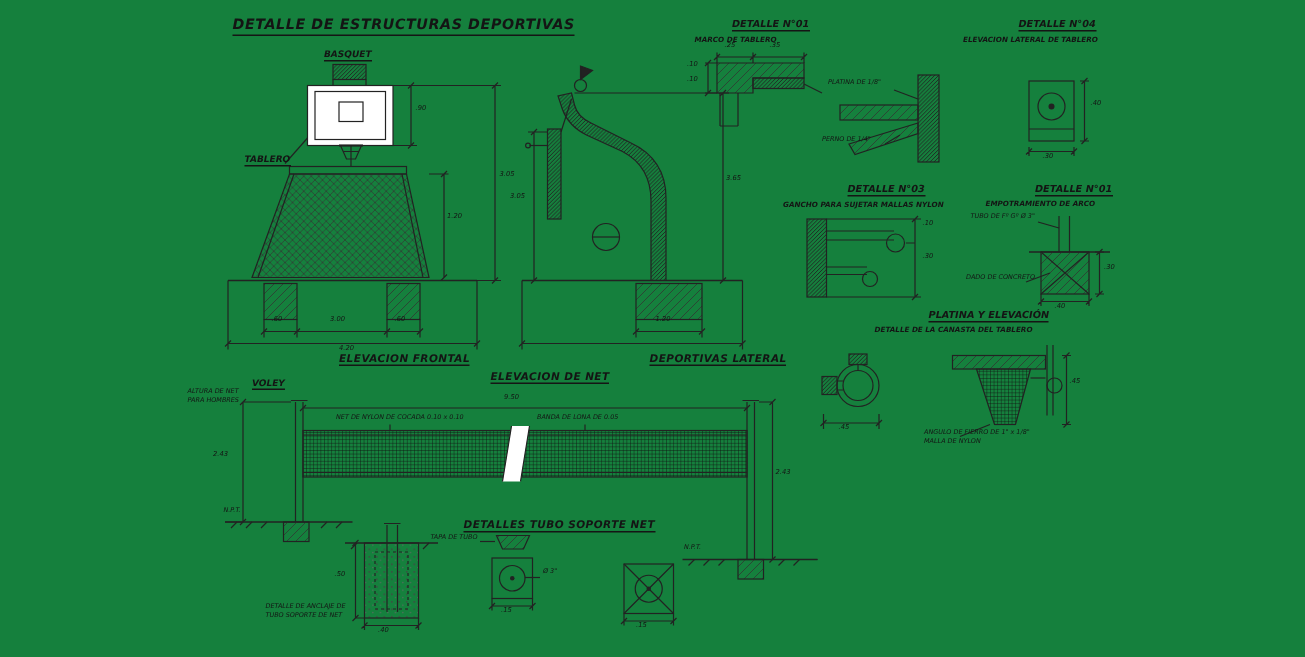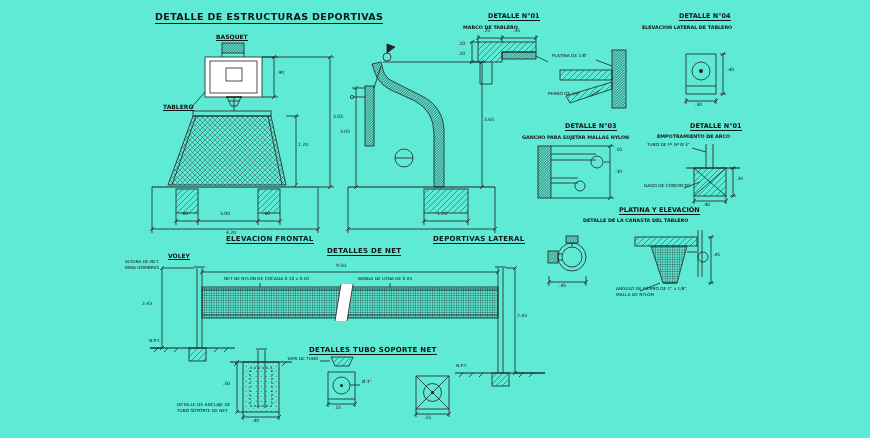--- a/index.html
+++ b/index.html
@@ -1,18 +1,18 @@
 <!DOCTYPE html>
 <html><head>
 <meta charset="utf-8">
 <style>
   * { margin:0; padding:0; box-sizing:border-box; }
   html,body { width:870px; height:438px; background:#ffffff; overflow:hidden;
     font-family:"DejaVu Sans", sans-serif; color:#151515; }
-  .stage { position:relative; width:870px; height:438px; background:#5eead4; }
+  .stage { position:relative; width:870px; height:438px; background:#15803d;font-style:italic; }
   svg.lines { position:absolute; left:0; top:0; }
   .lbl { position:absolute; white-space:nowrap; color:#141414; line-height:1.05; }
   .t-main { font-size:9.5px; font-weight:700; letter-spacing:.4px;
             border-bottom:1.2px solid #151515; padding-bottom:1px; }
   .t-cap  { font-size:7px;  font-weight:700; letter-spacing:.3px; border-bottom:1px solid #151515;margin-left:30px; }
   .t-sec  { font-size:6.5px; font-weight:700; border-bottom:1px solid #151515;margin-left:28px; }
   .t-sub  { font-size:4.8px; font-weight:700; }
   .t-head6{ font-size:6px;  font-weight:700; border-bottom:1px solid #151515; }
   .t-note { font-size:4.3px; }
   .t-dim  { font-size:4.5px; }
@@ -233,21 +233,21 @@
   <div class="lbl t-dim" style="left:736px; top:177px">.30</div>
 
   <div class="lbl t-sec" style="left:591px; top:207px">PLATINA Y ELEVACIÓN</div>
   <div class="lbl t-sub" style="left:583px; top:218px">DETALLE DE LA CANASTA DEL TABLERO</div>
   <div class="lbl t-note" style="left:616px; top:287px">ANGULO DE FIERRO DE 1" x 1/8"</div>
   <div class="lbl t-note" style="left:616px; top:293px">MALLA DE NYLON</div>
   <div class="lbl t-dim" style="left:559px; top:284px">.45</div>
   <div class="lbl t-dim" style="left:713px; top:253px">.45</div>
 
   <div class="lbl t-head6" style="left:168px; top:253px">VOLEY</div>
-  <div class="lbl t-cap" style="left:297px; top:248px">DETALLES DE NET</div>
+  <div class="lbl t-cap" style="left:297px; top:248px">ELEVACION DE NET</div>
   <div class="lbl t-note" style="left:125px; top:260px">ALTURA DE NET</div>
   <div class="lbl t-note" style="left:125px; top:266px">PARA HOMBRES</div>
   <div class="lbl t-note" style="left:224px; top:277px">NET DE NYLON DE COCADA 0.10 x 0.10</div>
   <div class="lbl t-note" style="left:358px; top:277px">BANDA DE LONA DE 0.05</div>
   <div class="lbl t-dim" style="left:336px; top:264px">9.50</div>
   <div class="lbl t-dim" style="left:142px; top:302px">2.43</div>
   <div class="lbl t-dim" style="left:517px; top:314px">2.43</div>
   <div class="lbl t-note" style="left:149px; top:339px">N.P.T.</div>
   <div class="lbl t-note" style="left:456px; top:364px">N.P.T.</div>
 

